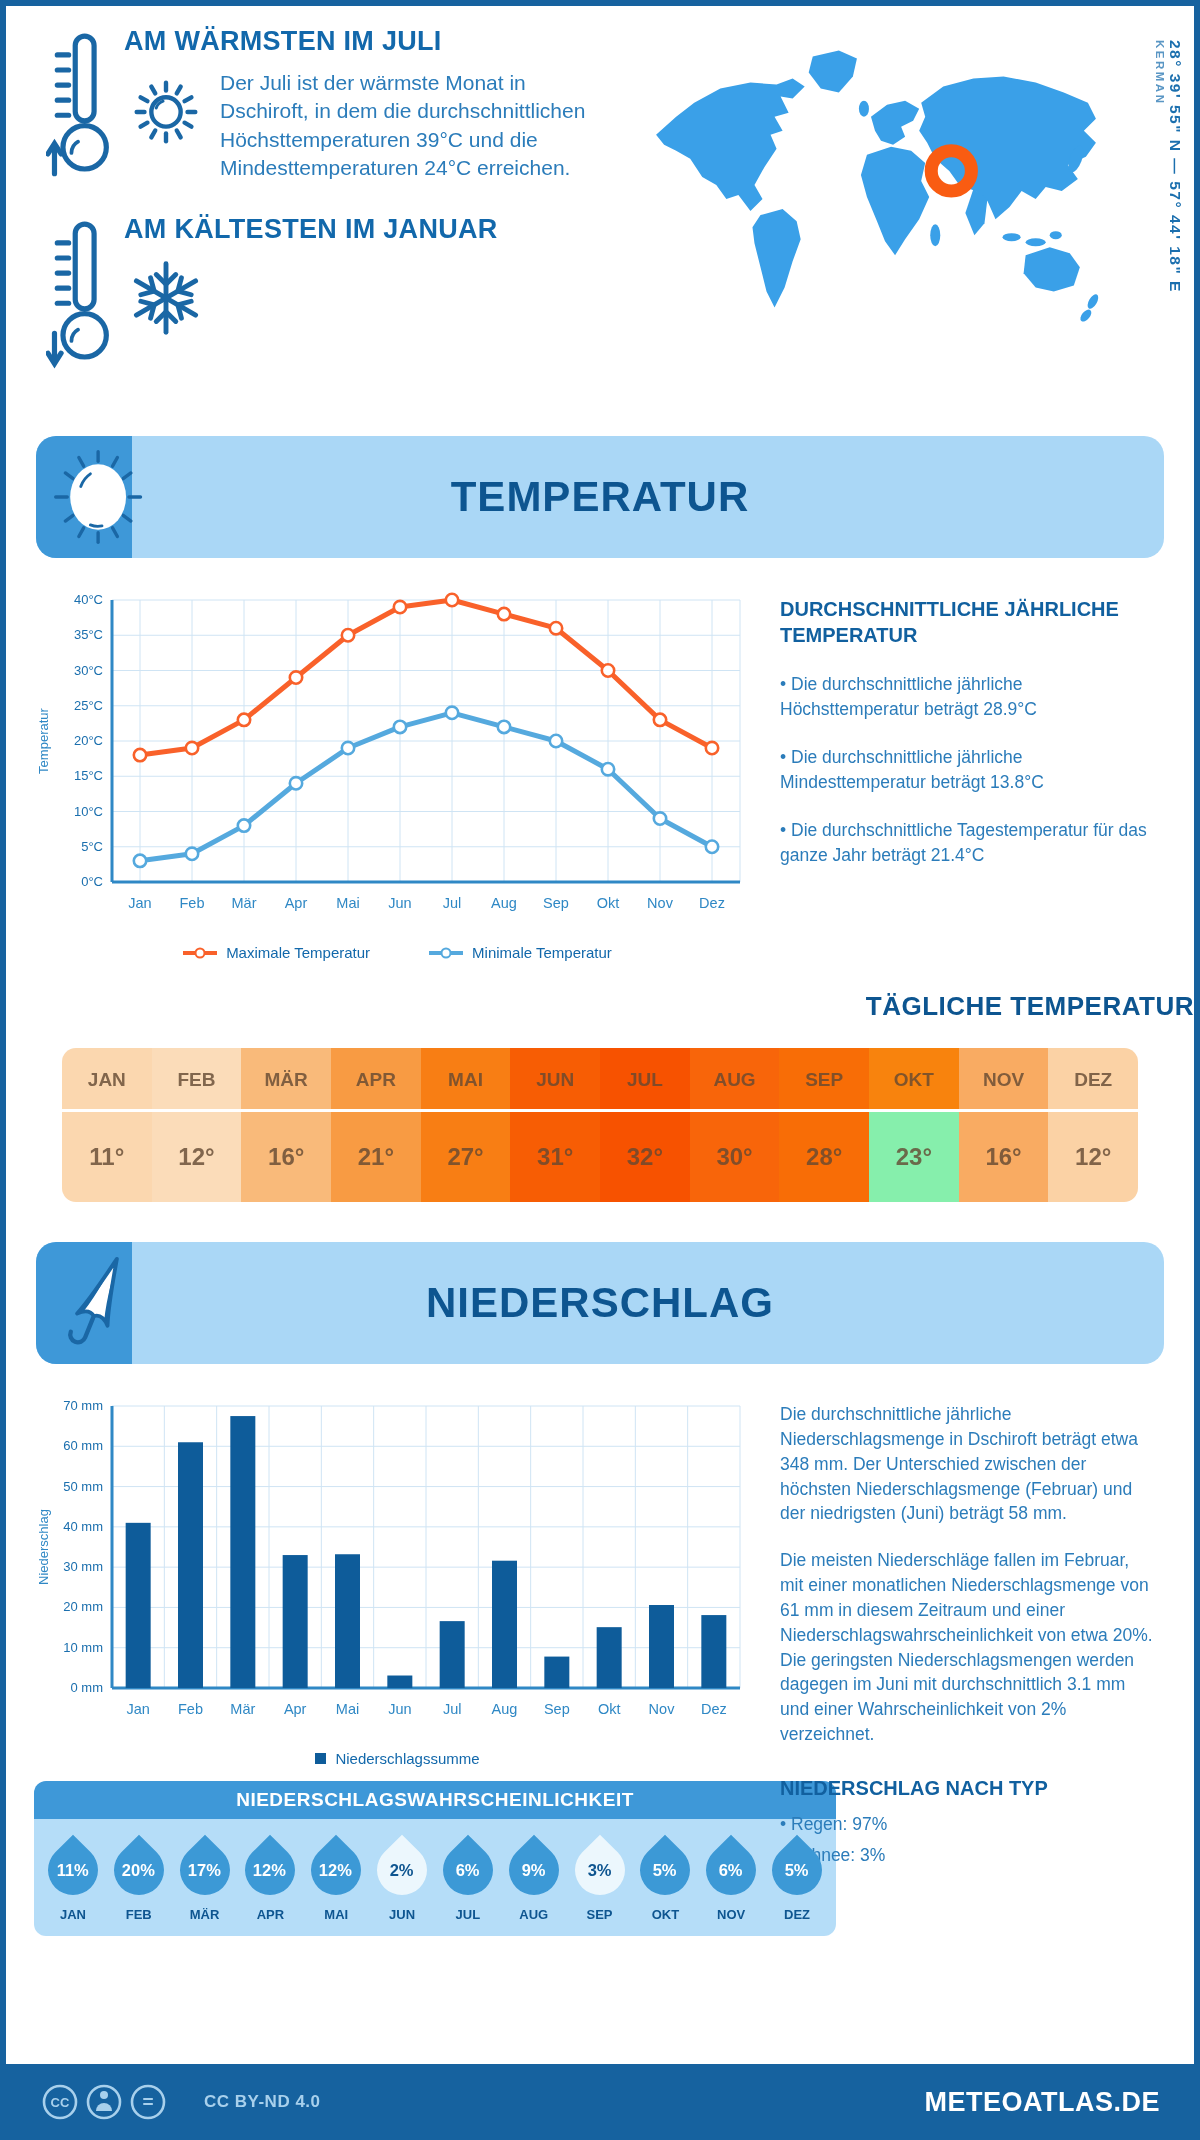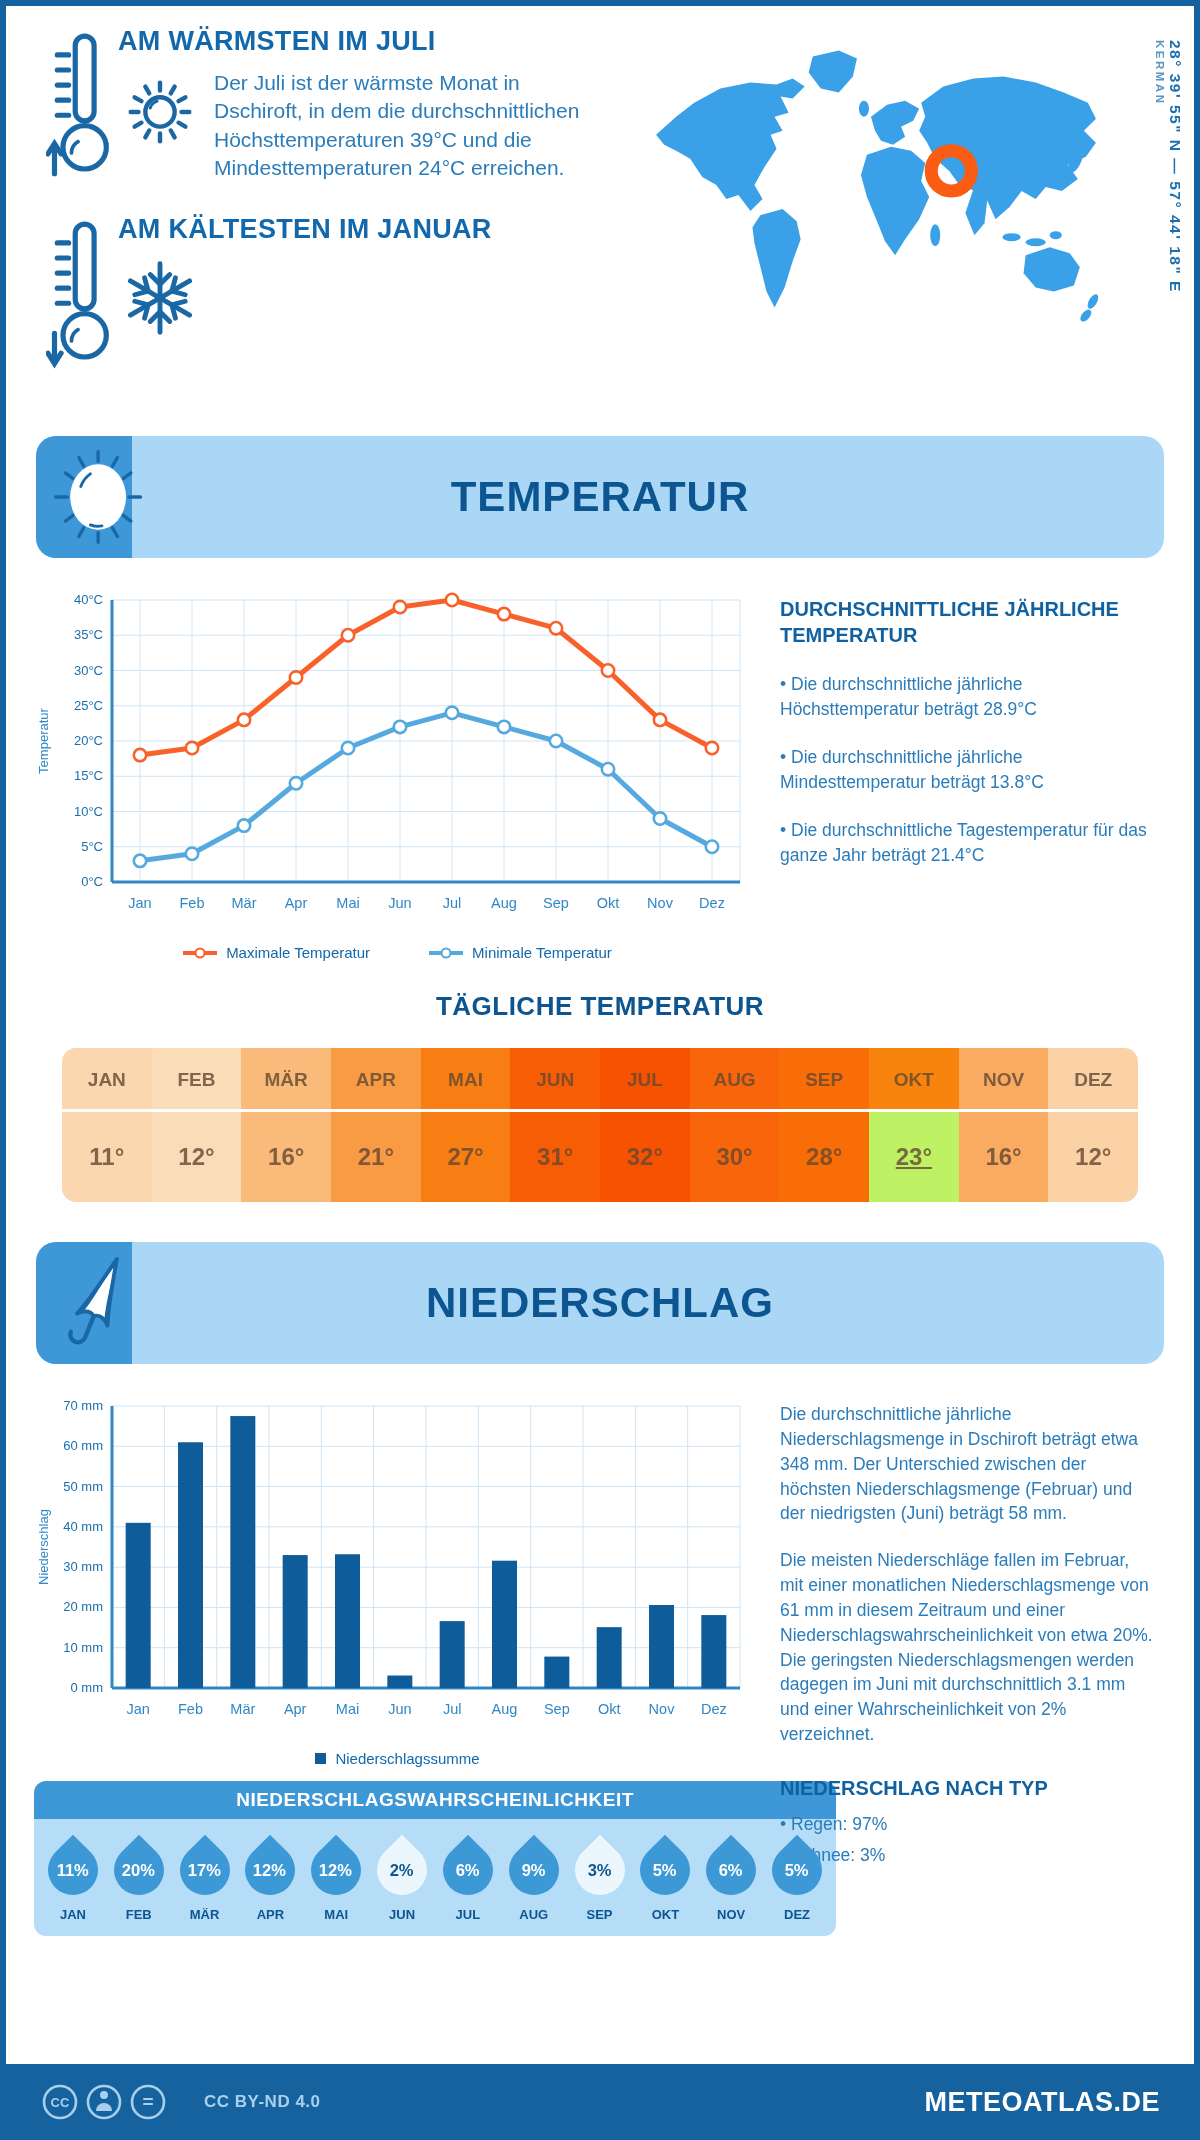--- a/index.html
+++ b/index.html
@@ -23,21 +23,21 @@
           text-align:center;color:#fff}
   .banner .title{font-size:54px;font-weight:700;letter-spacing:1px;margin-top:12px}
   .banner .subtitle{font-size:16px;letter-spacing:3px;margin-top:4px}
   .wind{position:absolute;top:12px;width:128px;height:104px}
   .wind.left{left:26px}
   .wind.right{right:26px;transform:scaleX(-1)}
 
   
   .intro{display:flex;padding:18px 6px 0 40px;flex:none;height:418px}
   .intro-left{width:590px;flex:none}
-  .block{display:flex;gap:6px;margin-bottom:30px}
+  .block{display:flex;gap:12px;margin-bottom:30px}
   .thermo{width:66px;height:158px;flex:none}
   .block-content h2{font-size:27px;color:var(--head);margin:2px 0 10px;font-weight:700;letter-spacing:.3px}
   .block-row{display:flex;gap:12px;align-items:flex-start}
   .mini-icon{width:84px;height:86px;flex:none}
   .block-row p{margin:2px 0 0;font-size:21px;line-height:1.35;color:var(--text);max-width:386px}
   .intro-right{position:relative;flex:1;height:400px}
   .map-svg{position:absolute;left:6px;top:12px;width:472px;height:306px}
   .coords{position:absolute;right:4px;top:16px;height:380px;writing-mode:vertical-rl}
   .coords .c1{font-size:15.5px;font-weight:700;letter-spacing:1.5px;color:var(--tick)}
   .coords .c2{font-size:11.5px;font-weight:700;letter-spacing:2.5px;color:#5a96c4}
@@ -59,21 +59,21 @@
   .text-col h3{font-size:20px;font-weight:700;color:#11609f;margin:0 0 24px;line-height:1.3}
   .bullet{font-size:17.5px;color:var(--text);line-height:1.4;margin-bottom:24px}
   .bullet::before{content:"• "}
   .text-col p{font-size:17.5px;color:var(--text);line-height:1.42;margin:0 0 22px}
   .type-head{font-size:20px;font-weight:700;color:#11609f;margin:30px 0 14px}
   .type-bullet{font-size:17.5px;color:var(--text);margin-bottom:10px}
   .type-bullet::before{content:"• "}
 
   
   .daily{margin-top:30px;flex:none}
-  .daily h3{text-align:center;font-size:26px;color:var(--bandtitle);margin:0 0 26px;font-weight:700;letter-spacing:.5px}
+  .daily h3{text-align:right;font-size:26px;color:var(--bandtitle);margin:0 0 26px;font-weight:700;letter-spacing:.5px}
   .dtable{margin:0 56px}
   .drow{display:flex}
   .drow>div{flex:1;text-align:center;color:rgba(99,72,50,.8);font-weight:700}
   .drow-top>div{height:64px;line-height:64px;font-size:19px;border-bottom:3px solid #fff}
   .drow-bot>div{height:90px;line-height:90px;font-size:24px}
   .drow-top>div:first-child{border-top-left-radius:14px}
   .drow-top>div:last-child{border-top-right-radius:14px}
   .drow-bot>div:first-child{border-bottom-left-radius:14px}
   .drow-bot>div:last-child{border-bottom-right-radius:14px}
   .prob{margin-top:14px;width:802px;border-radius:12px;overflow:hidden;flex:none}
@@ -343,21 +343,21 @@
       <div class="drow drow-bot" id="daily-values">
           <div style="background: rgb(251, 215, 175);">11°</div>
           <div style="background: rgb(251, 220, 185);">12°</div>
           <div style="background: rgb(249, 186, 122);">16°</div>
           <div style="background: rgb(248, 155, 67);">21°</div>
           <div style="background: rgb(248, 126, 20);">27°</div>
           <div style="background: rgb(247, 93, 4);">31°</div>
           <div style="background: rgb(247, 82, 0);">32°</div>
           <div style="background: rgb(248, 101, 10);">30°</div>
           <div style="background: rgb(248, 109, 6);">28°</div>
-          <div style="background: #bef264; text-decoration: underline;">23°</div>
+          <div style="background: #86efac;">23°</div>
           <div style="background: rgb(249, 171, 98);">16°</div>
           <div style="background: rgb(251, 210, 165);">12°</div>
         </div>
     </div>
   </div>
 
   <div class="band" style="margin-top:40px">
     <div class="chipbg"></div>
     <svg class="bicon" viewBox="0 0 110 110">
       <g transform="rotate(22 55 50)">

